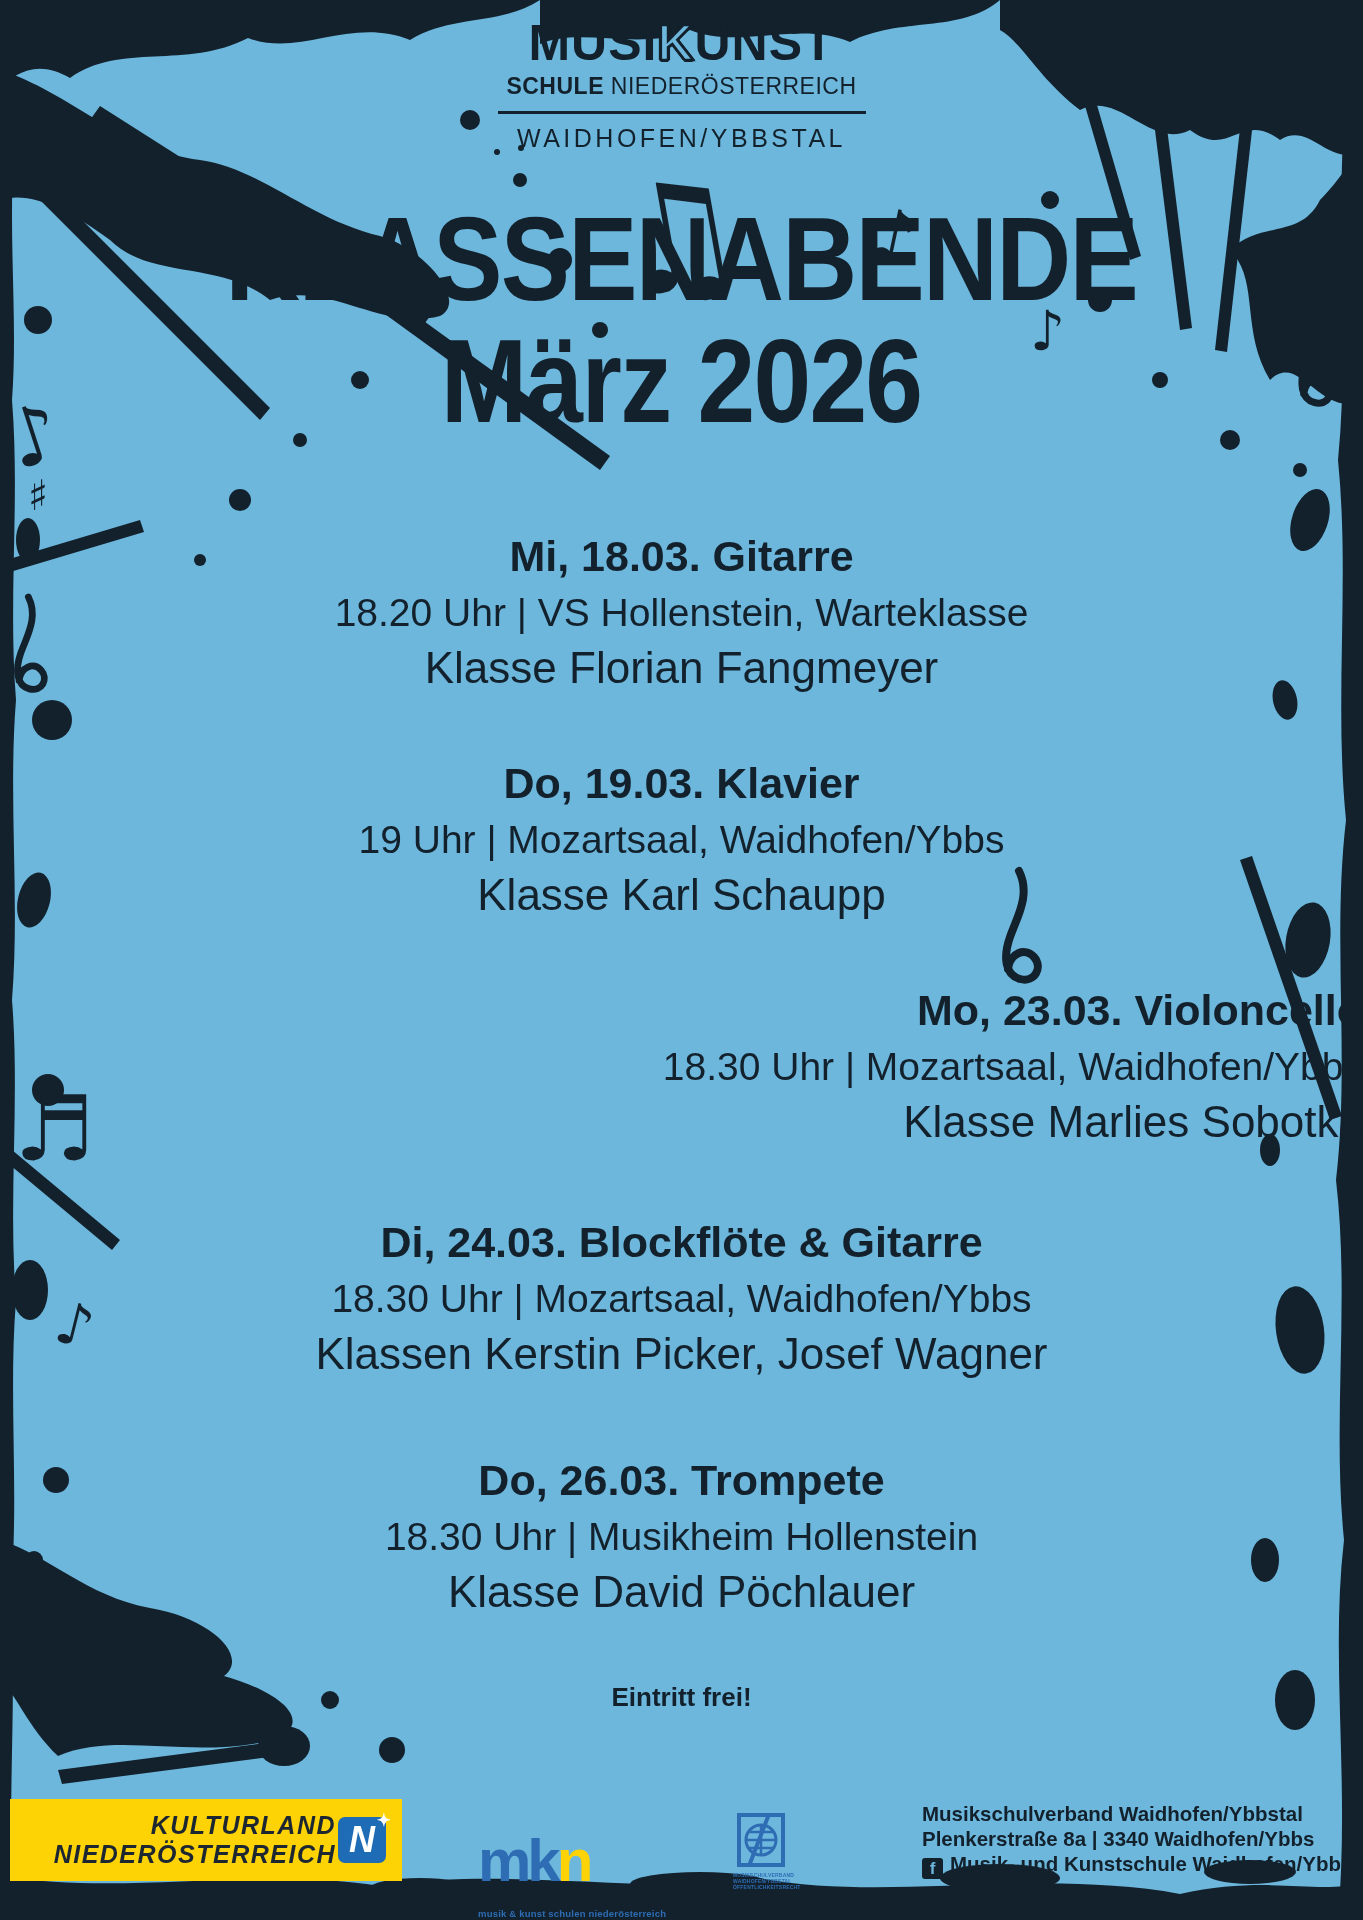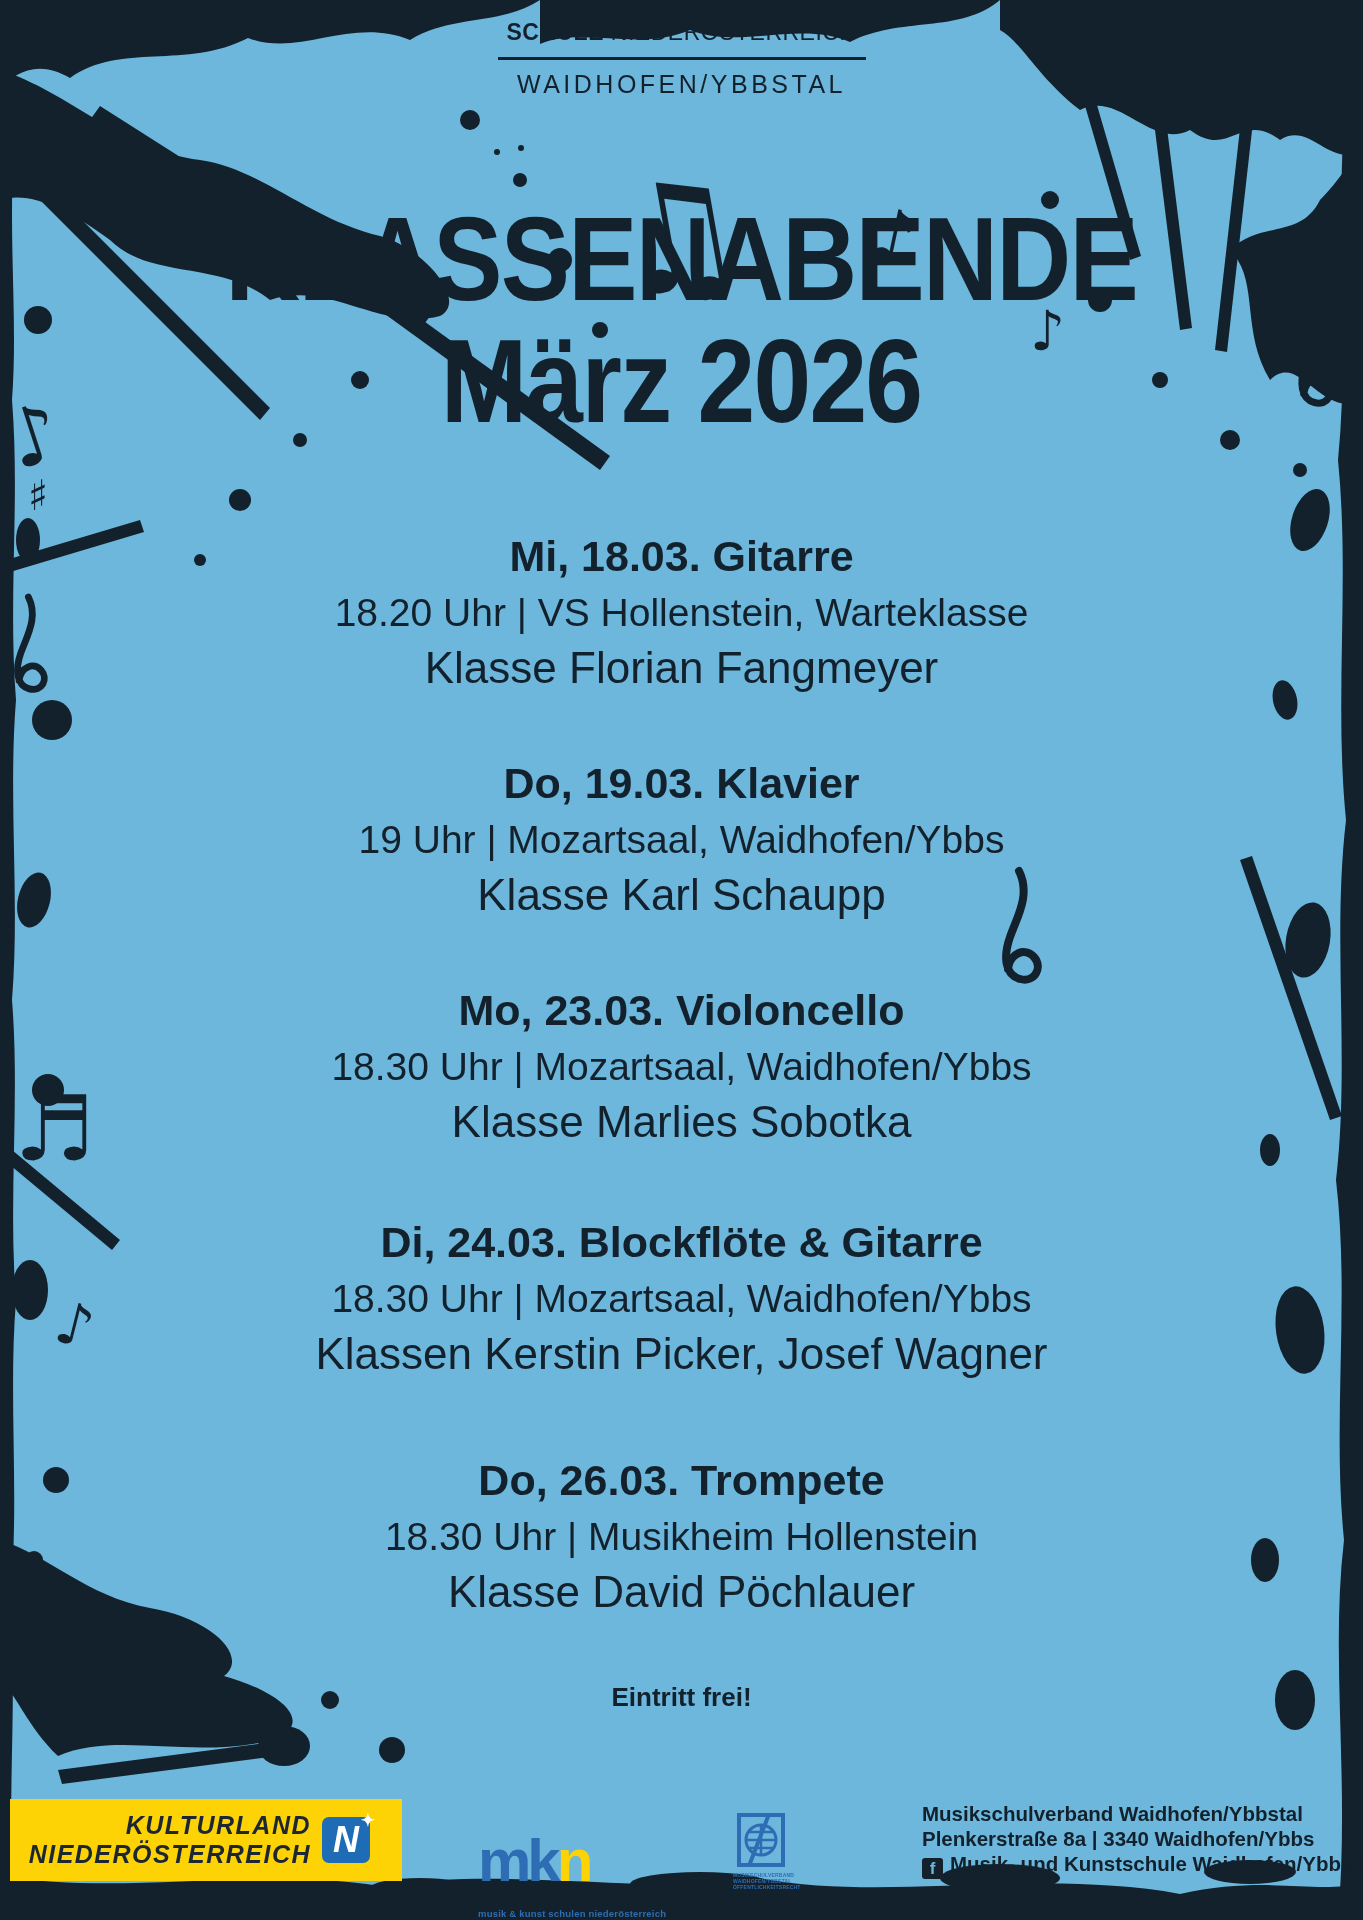--- a/index.html
+++ b/index.html
@@ -32,30 +32,30 @@
   
   .title{top:198px;font-weight:bold;color:var(--ink,#15222c);}
   .title .tline{display:inline-block;transform:scaleX(.88);transform-origin:50% 50%;
     font-size:118px;line-height:122px;letter-spacing:-2px;white-space:nowrap;}
 
   
   .event{position:absolute;left:0;right:0;text-align:center;z-index:2;}
   .ev-heading{font-size:43px;font-weight:bold;line-height:57px;}
   .ev-details{font-size:39px;line-height:55px;}
   .ev-class{font-size:44px;line-height:56px;}
-  .e1{top:528px;} .e2{top:755px;} .e3{top:982px;} .e4{top:1214px;} .e5{top:1452px;}
+  .e1{top:528px;} .e2{top:755px;} .e3{top:982px;text-align:right;} .e4{top:1214px;} .e5{top:1452px;}
 
   .note{top:1682px;font-size:26px;font-weight:bold;}
 
   
   .kulturland{
     position:absolute;left:10px;top:1799px;width:392px;height:82px;z-index:3;
     background:var(--kulturland-yellow,#fdd306);
-    display:flex;align-items:center;justify-content:flex-end;gap:11px;
-    padding-right:32px;box-sizing:border-box;
+    display:flex;align-items:center;justify-content:flex-end;gap:2px;
+    padding-right:16px;box-sizing:border-box;
   }
   .kl-text{text-align:right;font-style:italic;font-weight:bold;font-size:25px;
     line-height:29px;letter-spacing:1.5px;color:#1d2732;}
   .n-badge{position:relative;width:48px;height:46px;border-radius:7px;flex:0 0 auto;
     background:var(--noe-blue,#1e6cb5);color:#fff;font-style:italic;font-weight:bold;
     font-size:36px;display:flex;align-items:center;justify-content:center;}
   .n-star{position:absolute;top:-7px;right:-5px;font-style:normal;font-size:17px;color:#fff;}
 
   .mkn{position:absolute;left:478px;top:1816px;z-index:3;text-align:left;}
   .mkn-word{font-size:60px;font-weight:bold;letter-spacing:-4px;line-height:58px;margin-top:16px;}
@@ -158,20 +158,21 @@
     </g>
     <g transform="translate(1292,300) scale(0.9)">
       <path class="stroke" stroke-width="8" stroke-linecap="round" d="M24,6 C36,30 22,52 15,72 C8,92 10,110 25,114 C40,118 48,102 39,92 C30,82 15,88 13,104"></path>
     </g>
     <g transform="translate(8,592) scale(0.85)">
       <path class="stroke" stroke-width="8" stroke-linecap="round" d="M24,6 C36,30 22,52 15,72 C8,92 10,110 25,114 C40,118 48,102 39,92 C30,82 15,88 13,104"></path>
     </g>
   </svg>
 
   <div class="layer header">
+    <div class="brand"><span>MUSI</span><span class="k-outline">K</span><span>UNST</span></div>
     <div class="subtitle"><span class="b">SCHULE</span><span> NIEDERÖSTERREICH</span></div>
     <div class="rule"></div>
     <div class="location">WAIDHOFEN/YBBSTAL</div>
   </div>
 
   <div class="layer title">
     <div><span class="tline">KLASSENABENDE</span></div>
     <div><span class="tline">März 2026</span></div>
   </div>
 

